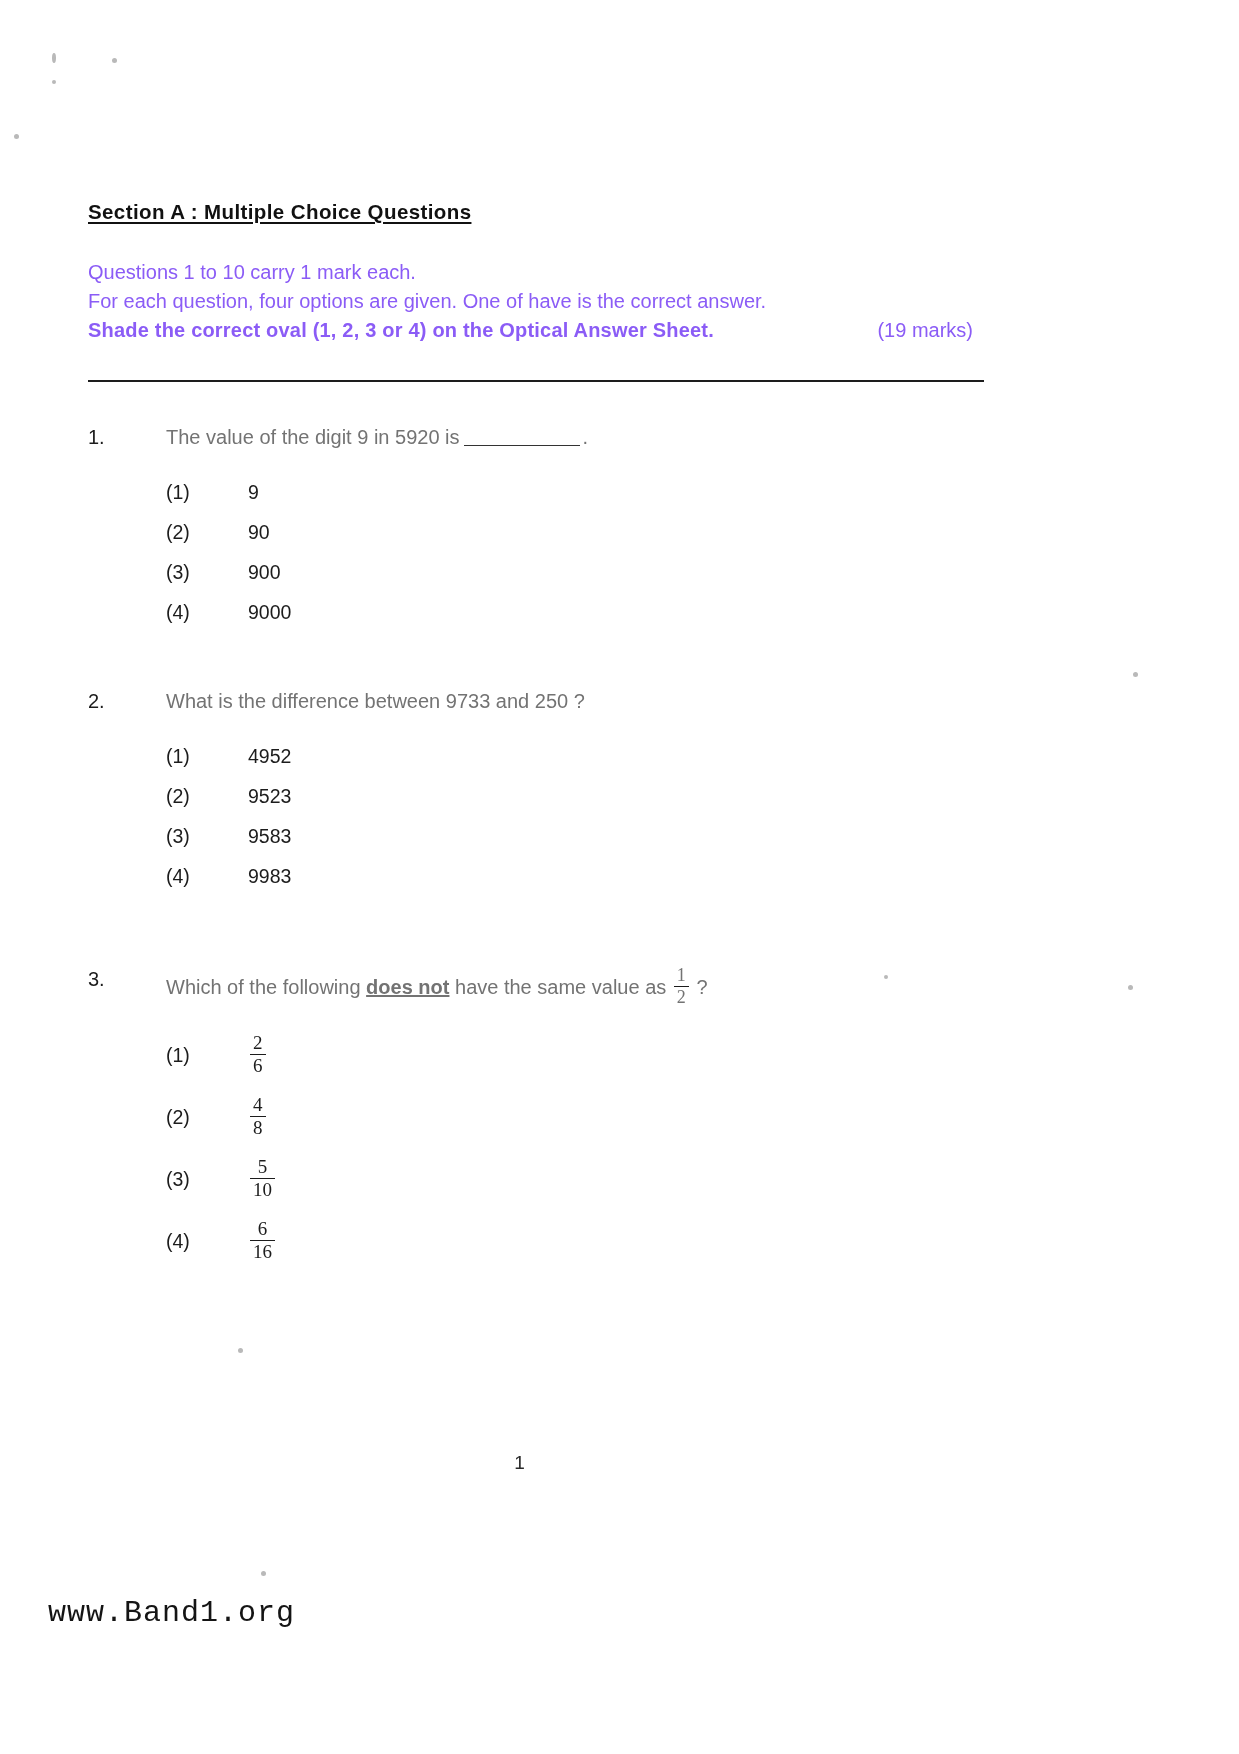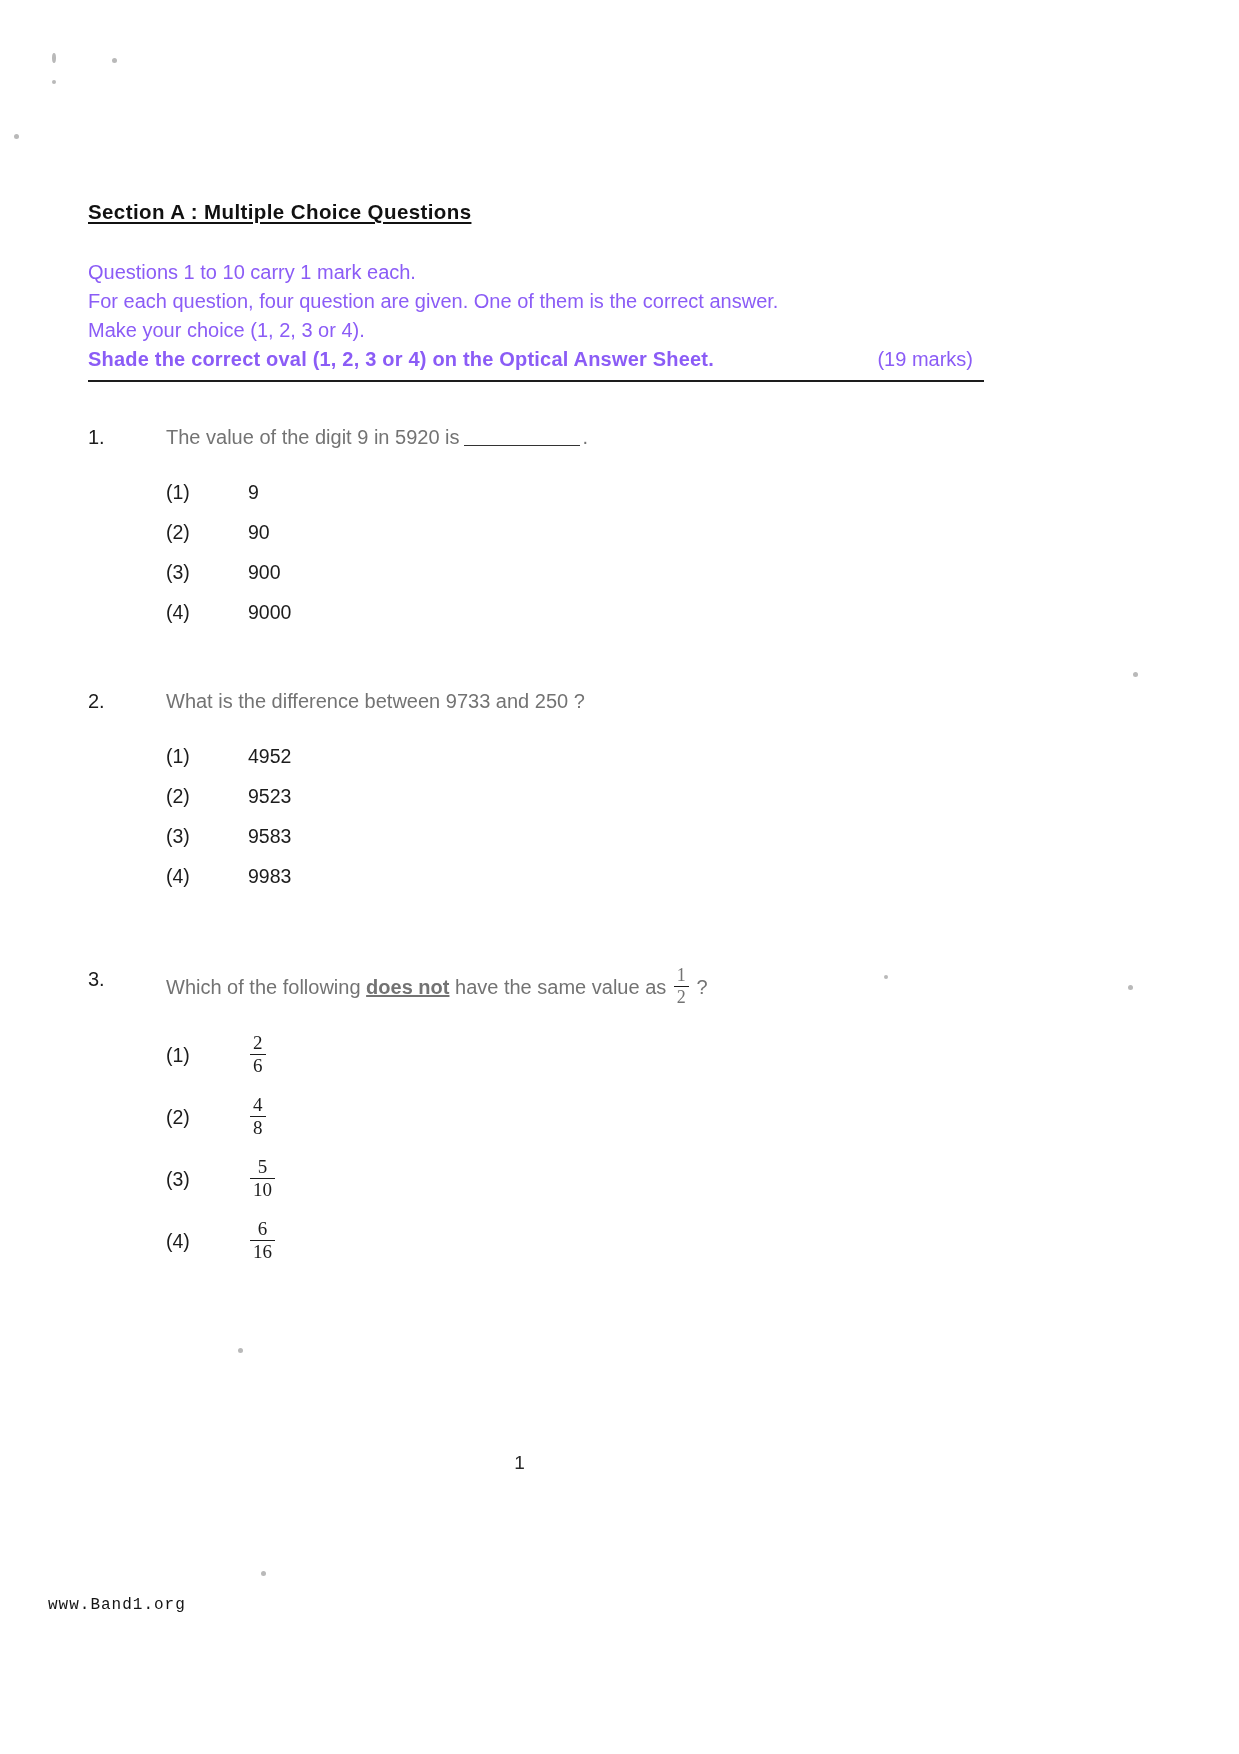--- a/index.html
+++ b/index.html
@@ -175,21 +175,21 @@
     text-align: center;
     font-size: 19px;
     color: #2a2a2a;
   }
 
   .footer-url {
     position: absolute;
     left: 48px;
     top: 1596px;
     font-family: "Liberation Mono", monospace;
-    font-size: 16px;
+    font-size: 30px;
     letter-spacing: 1px;
     color: #141414;
   }
 </style>
 </head>
 <body>
 
 <div class="page">
 
   <div class="speckle" style="left:52px; top:53px; width:4px; height:10px;"></div>
@@ -199,22 +199,21 @@
   <div class="speckle" style="left:1133px; top:672px; width:5px; height:5px;"></div>
   <div class="speckle" style="left:1128px; top:985px; width:5px; height:5px;"></div>
   <div class="speckle" style="left:884px; top:975px; width:4px; height:4px;"></div>
   <div class="speckle" style="left:238px; top:1348px; width:5px; height:5px;"></div>
   <div class="speckle" style="left:261px; top:1571px; width:5px; height:5px;"></div>
 
   <div class="section-head">Section A : Multiple Choice Questions</div>
 
   <div class="intro">
     <div class="intro-line">Questions 1 to 10 carry 1 mark each.</div>
-    <div class="intro-line">For each question, four question are given. One of them is the correct answer.</div>
-    <div class="intro-line">Make your choice (1, 2, 3 or 4).</div>
+    <div class="intro-line">For each question, four options are given. One of have is the correct answer.</div>
     <div class="intro-line last">
       <span class="bold">Shade the correct oval (1, 2, 3 or 4) on the Optical Answer Sheet.</span>
       <span class="marks">(19 marks)</span>
     </div>
   </div>
 
   <div class="rule"></div>
 
   <div class="question" style="top:426px;">
     <div class="q-num">1.</div>

